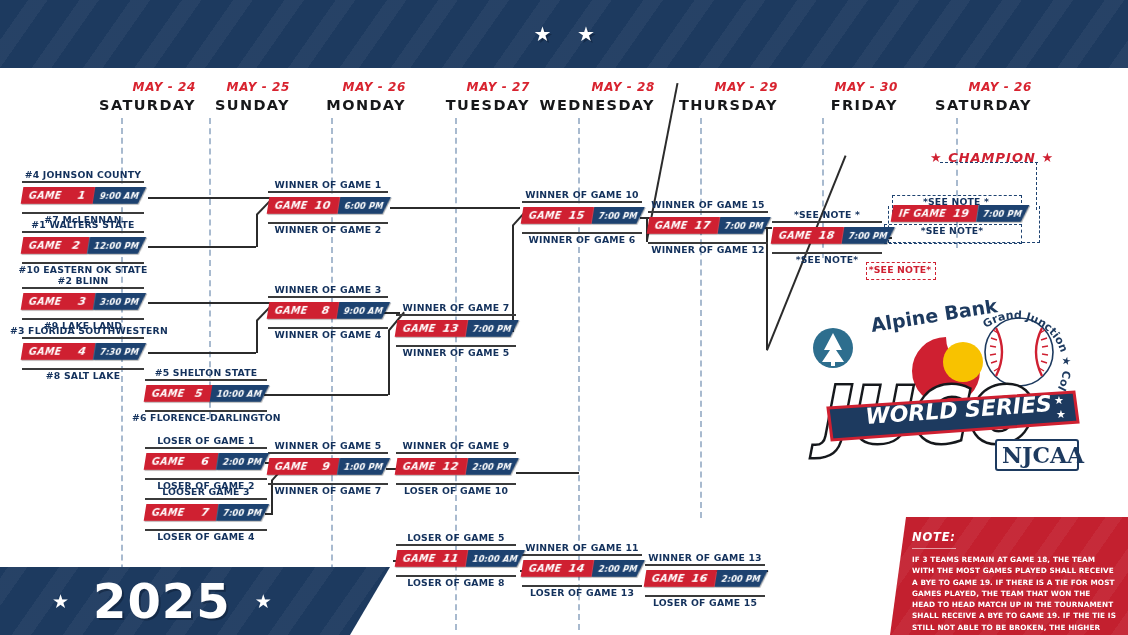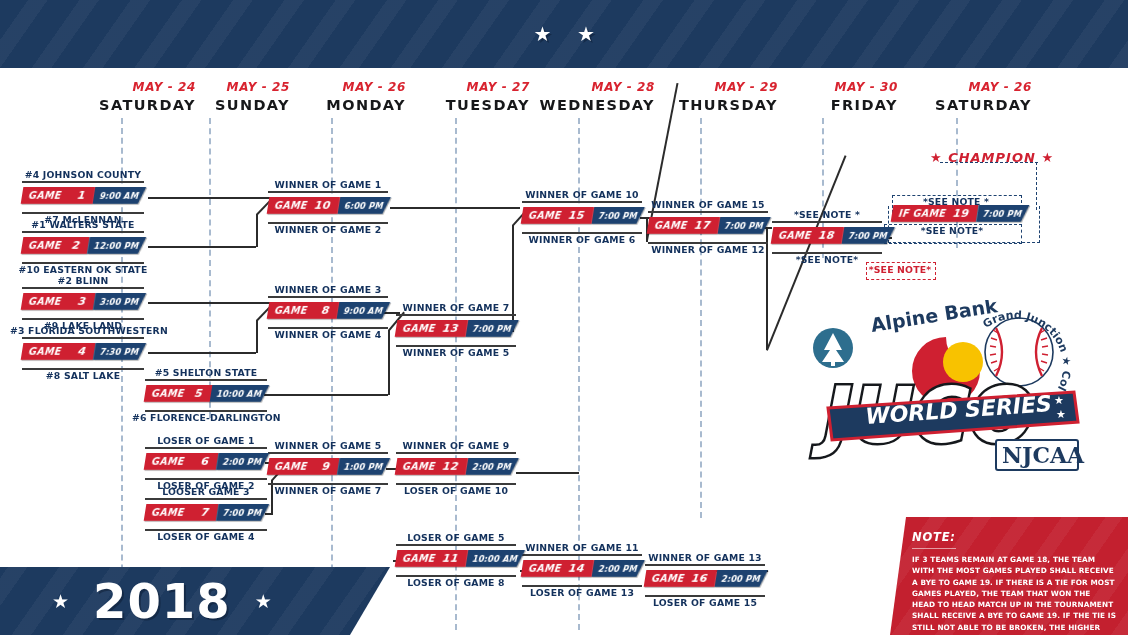--- a/index.html
+++ b/index.html
@@ -523,15 +523,15 @@
   </svg>
 </div>
 
 <div class="notebox">
   <div class="note-title">NOTE:</div>
   <div class="note-body">IF 3 TEAMS REMAIN AT GAME 18, THE TEAM WITH THE MOST GAMES PLAYED SHALL RECEIVE A BYE TO GAME 19. IF THERE IS A TIE FOR MOST GAMES PLAYED, THE TEAM THAT WON THE HEAD TO HEAD MATCH UP IN THE TOURNAMENT SHALL RECEIVE A BYE TO GAME 19. IF THE TIE IS STILL NOT ABLE TO BE BROKEN, THE HIGHER SEED SHALL ADVANCE TO GAME 19.</div>
 </div>
 
 <div class="footer-band">
   <span class="ftr-star">★</span>
-  <span class="footer-year">2018</span>
+  <span class="footer-year">2025</span>
   <span class="ftr-star">★</span>
 </div>
 
 </body></html>

